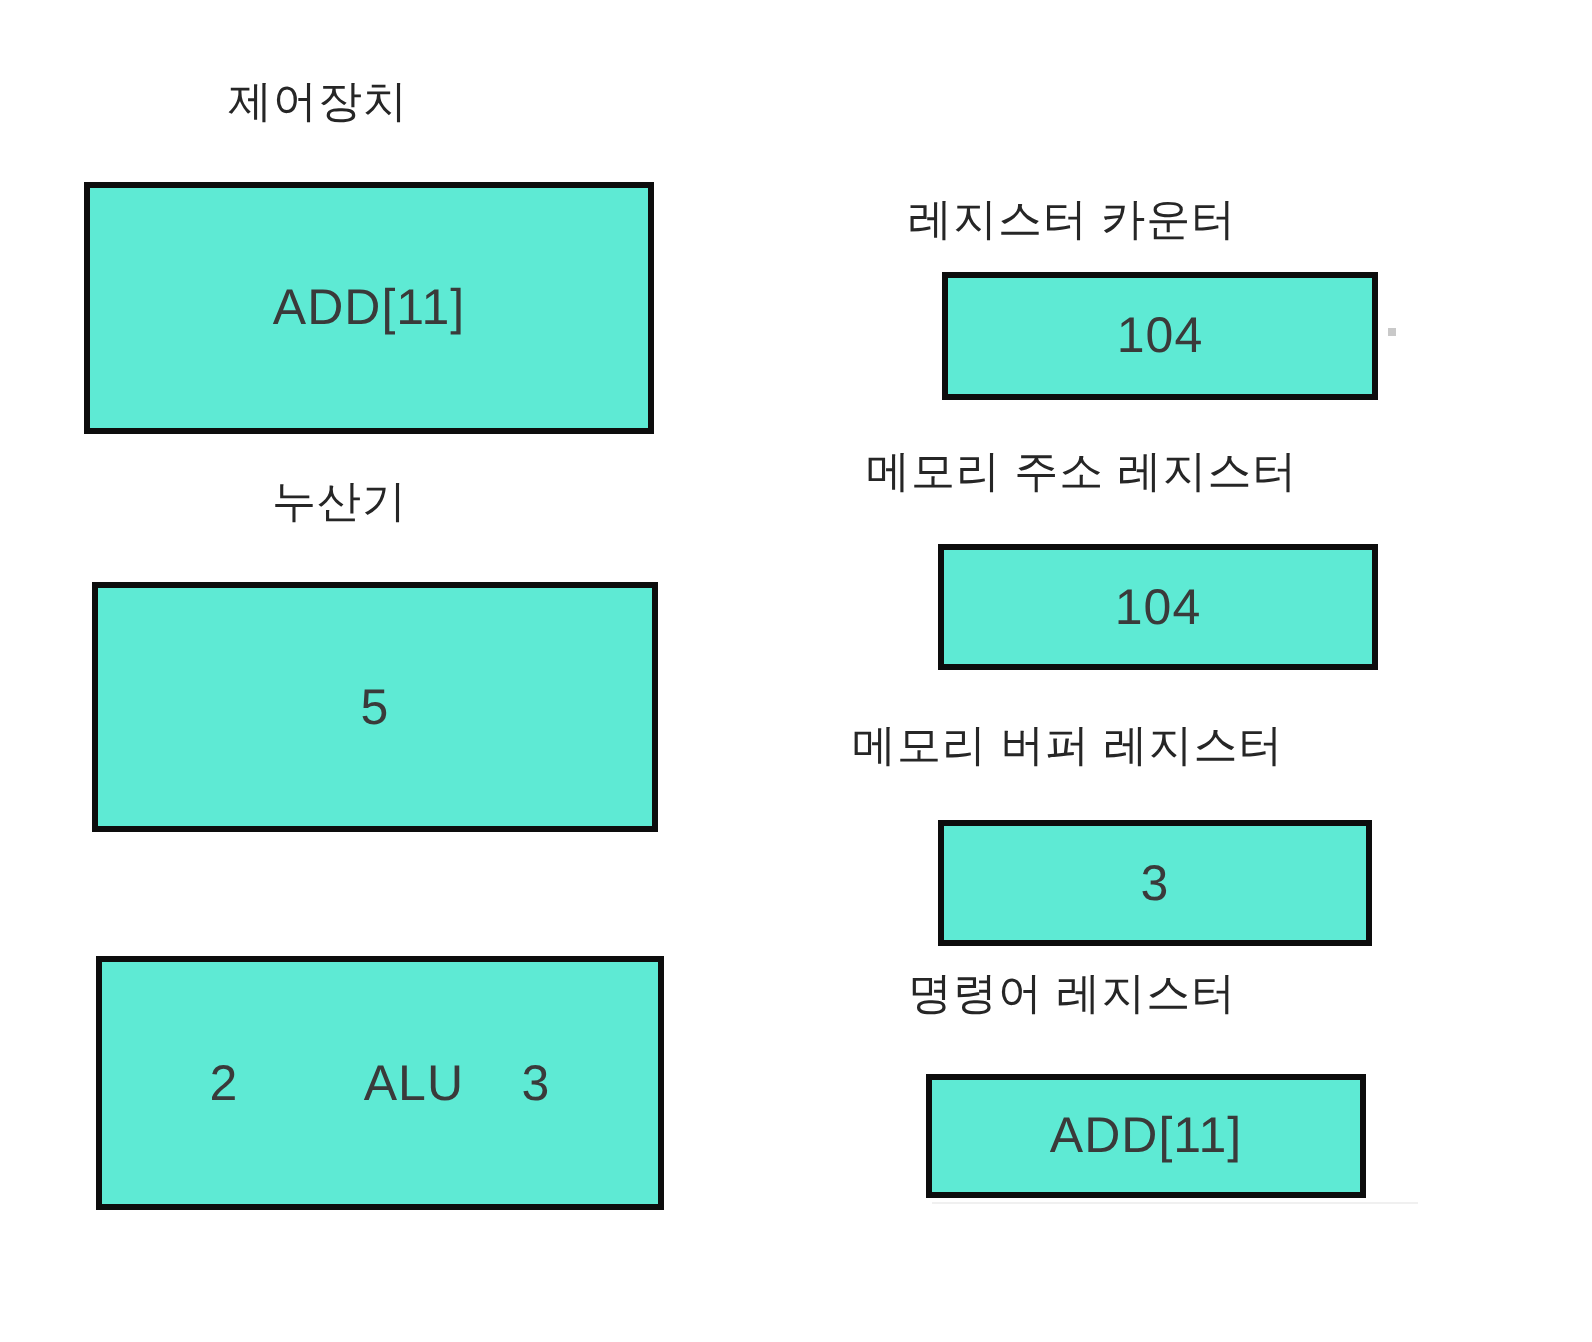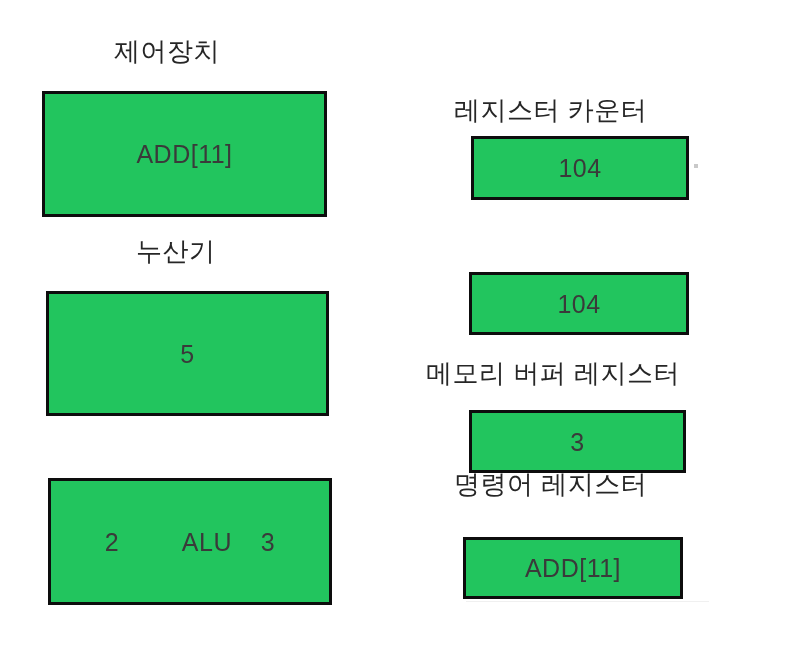--- a/index.html
+++ b/index.html
@@ -15,31 +15,31 @@
   }
   #canvas {
     position: relative;
     width: 796px;
     height: 671px;
     background: #ffffff;
     overflow: hidden;
   }
   .label {
     position: absolute;
-    font-size: 26px;
+    font-size: 22px;
     line-height: 30px;
     color: #262626;
     white-space: nowrap;
     letter-spacing: 0.5px;
     font-weight: 400;
   }
   .box {
     position: absolute;
     box-sizing: border-box;
-    background: #22c55e;
+    background: #5eead4;
     border: 3px solid #0d0d0d;
     display: flex;
     align-items: center;
     justify-content: center;
   }
   .box-value {
     font-size: 25px;
     line-height: 28px;
     color: #3a3a3a;
     white-space: nowrap;
@@ -85,21 +85,21 @@
   #box-accumulator    { left: 46px;  top: 291px; width: 283px; height: 125px; }
   #box-alu            { left: 48px;  top: 478px; width: 284px; height: 127px; }
 
   
   #label-program-counter  { left: 454px; top: 95px;  }
   #box-program-counter    { left: 471px; top: 136px; width: 218px; height: 64px; }
   #label-memory-address   { left: 433px; top: 221px; }
   #box-memory-address     { left: 469px; top: 272px; width: 220px; height: 63px; }
   #label-memory-buffer    { left: 426px; top: 358px; }
   #box-memory-buffer      { left: 469px; top: 410px; width: 217px; height: 63px; }
-  #label-instruction-reg  { left: 454px; top: 469px; }
+  #label-instruction-reg  { left: 454px; top: 482px; }
   #box-instruction-reg    { left: 463px; top: 537px; width: 220px; height: 62px; }
 </style>
 </head>
 <body>
 
 <div id="canvas">
 
   <div class="label" id="label-control-unit">제어장치</div>
 
   <div class="box" id="box-control-unit">
@@ -121,20 +121,21 @@
   </div>
 
   <div class="label" id="label-program-counter">레지스터 카운터</div>
 
   <div class="box" id="box-program-counter">
     <span class="box-value">104</span>
   </div>
 
   <div class="artifact-dot" style="left:694px; top:164px;"></div>
 
+  <div class="label" id="label-memory-address">메모리 주소 레지스터</div>
 
   <div class="box" id="box-memory-address">
     <span class="box-value">104</span>
   </div>
 
   <div class="label" id="label-memory-buffer">메모리 버퍼 레지스터</div>
 
   <div class="box" id="box-memory-buffer">
     <span class="box-value">3</span>
   </div>

